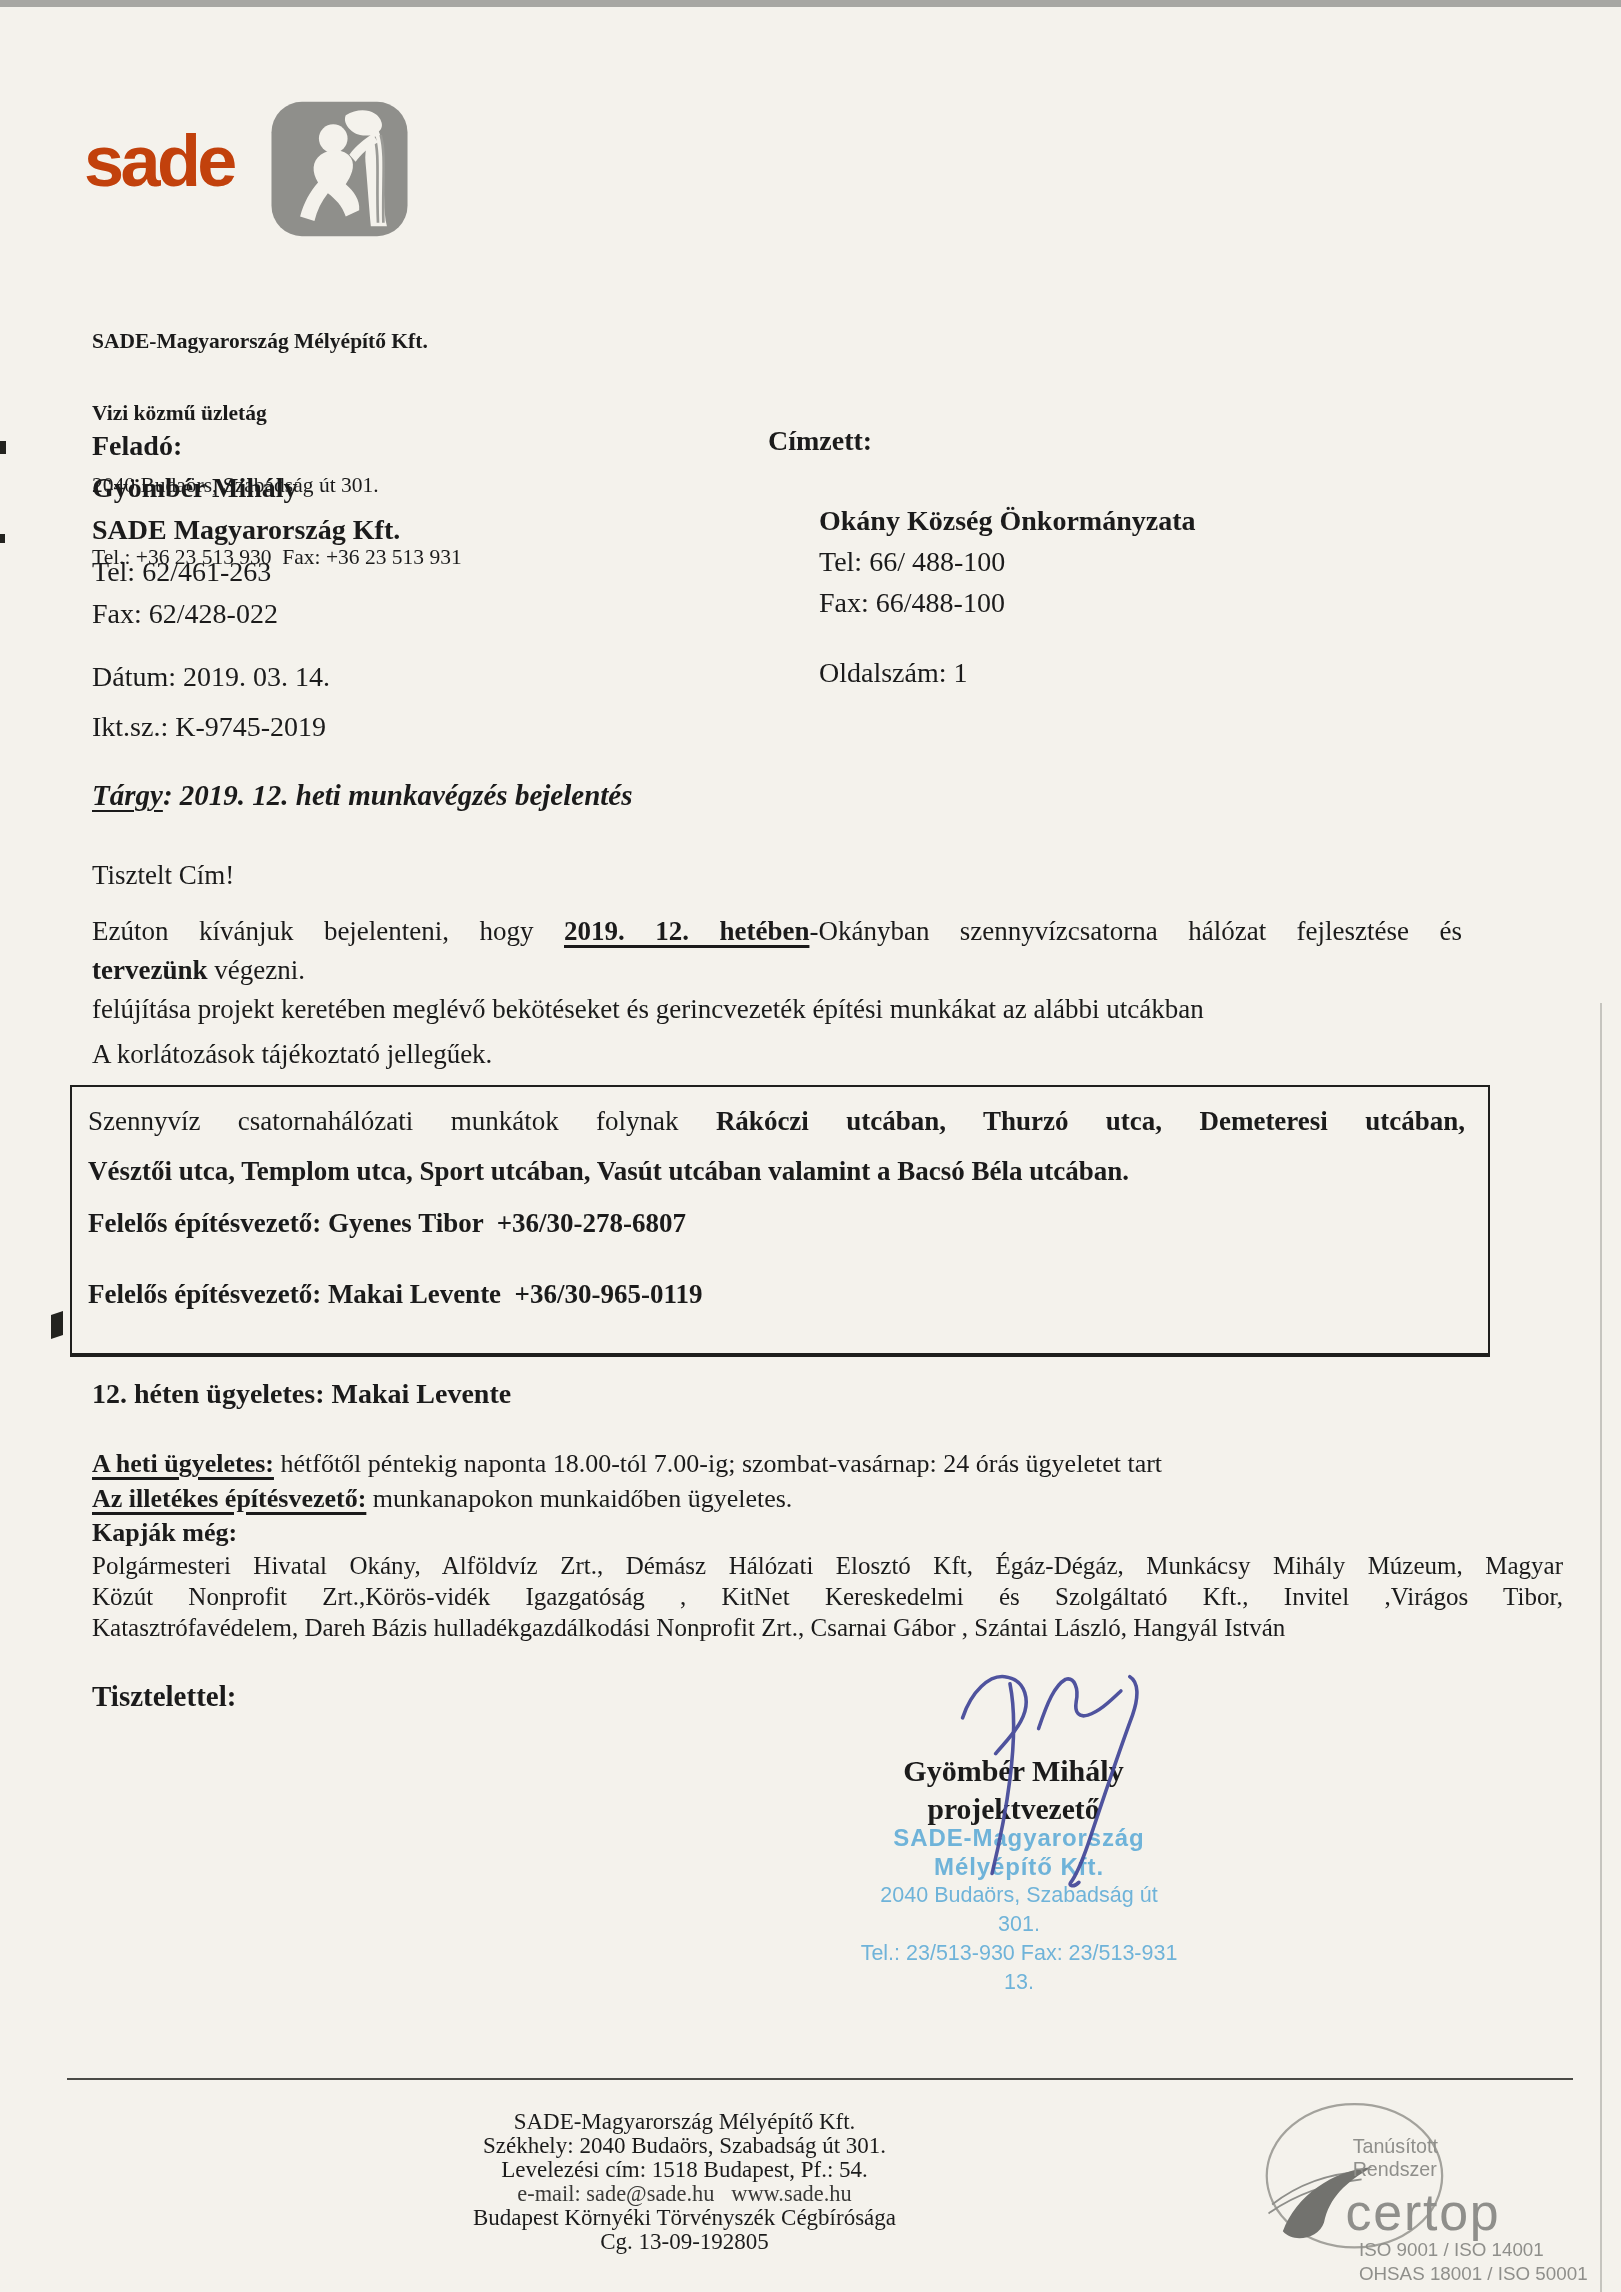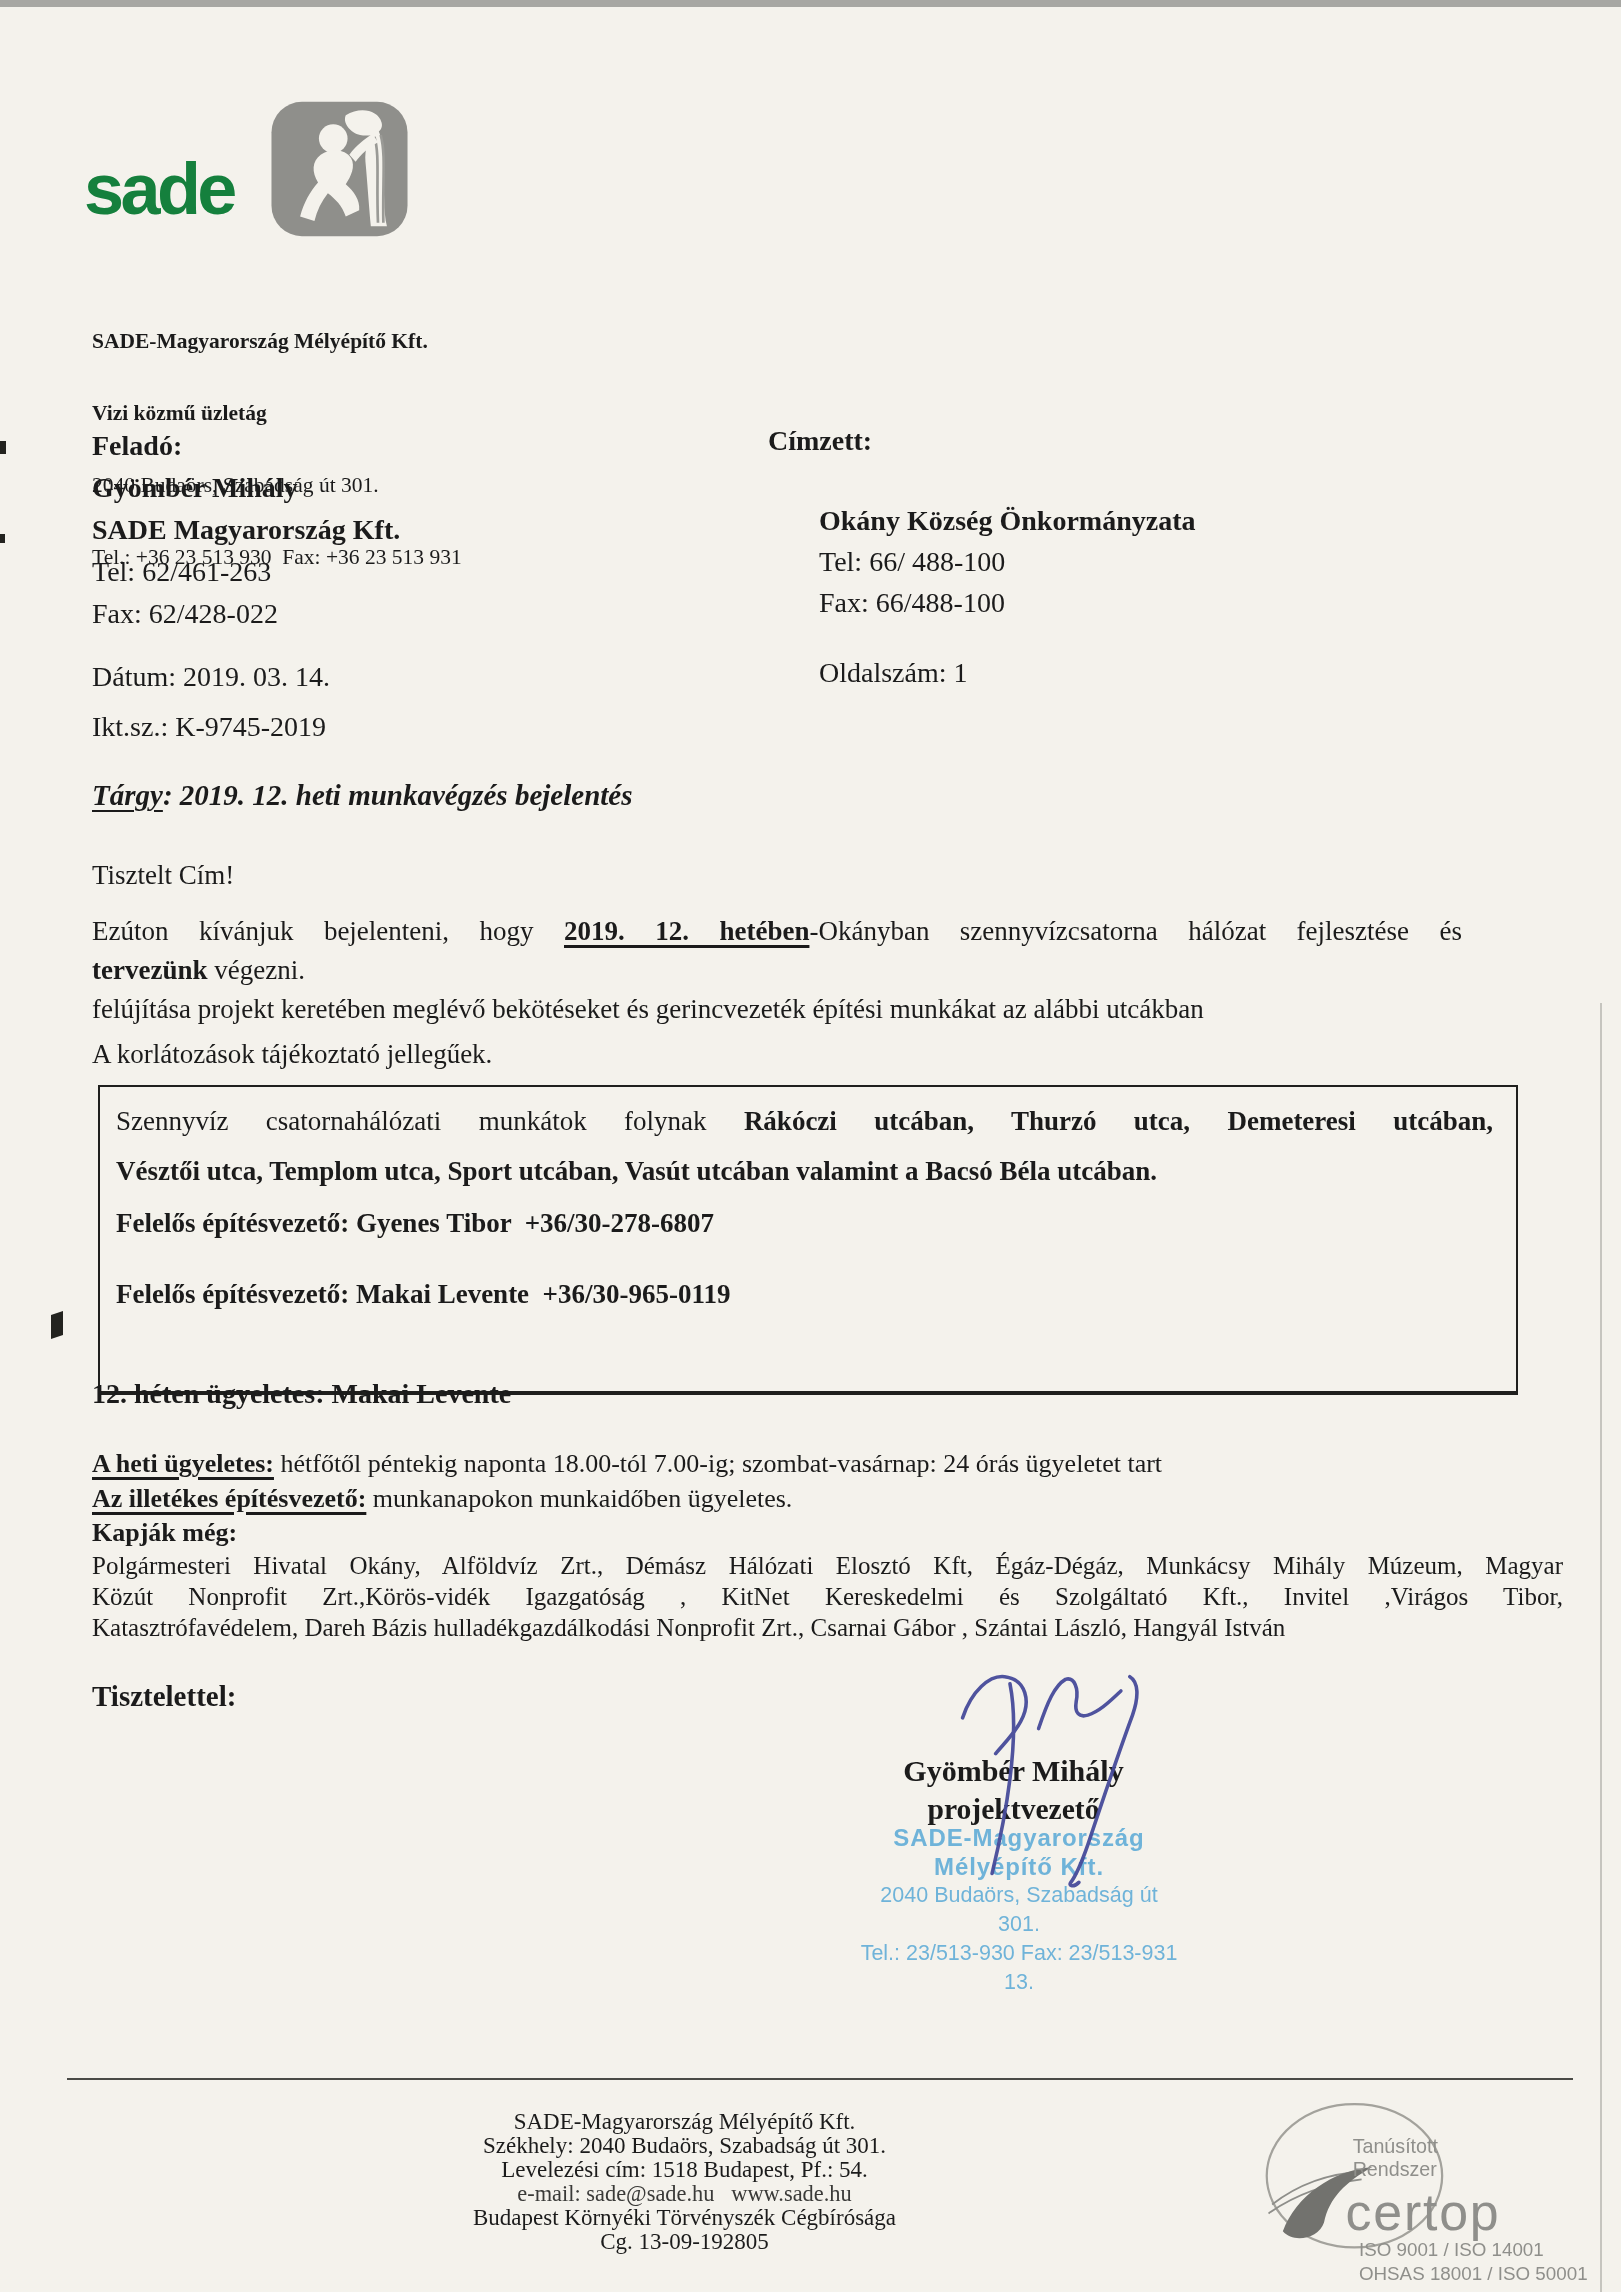--- a/index.html
+++ b/index.html
@@ -16,21 +16,21 @@
   .top-edge { left:0; top:0; width:1622px; height:7.2px; background:#a7a7a3; }
   .page-edge-line { left:1600px; top:1003px; width:1.8px; height:1290px; background:#c6c5bf; }
 
   .scan-artifact { background:#23231f; }
   .art1 { left:0; top:441px; width:6.3px; height:12.5px; }
   .art2 { left:0; top:534px; width:4.5px; height:9px; }
   .art3 { left:51px; top:1313px; width:11.6px; height:24px; transform:skewY(-18deg); }
 
   .logo-text {
     left:84px; top:125px; font-family:"Liberation Sans", sans-serif;
-    font-weight:600; font-size:72px; letter-spacing:-3.6px; color:#15803d; line-height:1;margin-top:28px;
+    font-weight:600; font-size:72px; letter-spacing:-3.6px; color:#c2410c; line-height:1;
   }
   .logo-icon { left:267px; top:99px; width:145px; height:140px; }
 
   .company { left:92px; top:281px; font-size:21.5px; line-height:24px; white-space:pre-wrap; }
 
   .sender { left:92px; top:425px; font-size:28px; line-height:42px; }
   .sender-date { left:92px; top:661px; font-size:28px; }
   .sender-ref  { left:92px; top:711px; font-size:28px; }
 
   .recipient-label { left:768px; top:425px; font-size:28px; font-weight:bold; }
@@ -38,23 +38,23 @@
   .recipient-pages { left:819px; top:657px; font-size:28px; }
 
   .subject { left:92px; top:779px; font-size:29px; font-weight:bold;font-style:italic; }
   .salutation { left:92px; top:860px; font-size:27px; }
 
   .p1 { left:92px; top:912px; width:1370px; font-size:27px; line-height:39px; }
   .jline { text-align:justify; text-align-last:justify; }
   .p2 { left:92px; top:1039px; font-size:27px; }
 
   .notice-box {
-    left:70px; top:1085px; width:1420px; height:310px; box-sizing:border-box;
+    left:70px; top:1085px; width:1420px; height:272px; box-sizing:border-box;
     border:2.7px solid #1f1f1d; border-bottom-width:4.5px;
-    padding:9px 23px 0 16px; font-size:27px;margin-left:28px;
+    padding:9px 23px 0 16px; font-size:27px;
   }
   .streets { line-height:50px; }
   .sup1 { margin-top:10.7px; font-weight:bold; line-height:32px; white-space:pre-wrap; }
   .sup2 { margin-top:39px; font-weight:bold; line-height:32px; white-space:pre-wrap; }
 
   .week { left:92px; top:1378px; font-size:28px; font-weight:bold; }
   .weekly { left:92px; top:1449px; font-size:26px; }
   .builder { left:92px; top:1484px; font-size:26px; }
   .cc-label { left:92px; top:1518px; font-size:26px; font-weight:bold; }
   .cc { left:92px; top:1550px; width:1471px; font-size:25px; line-height:31px; }

